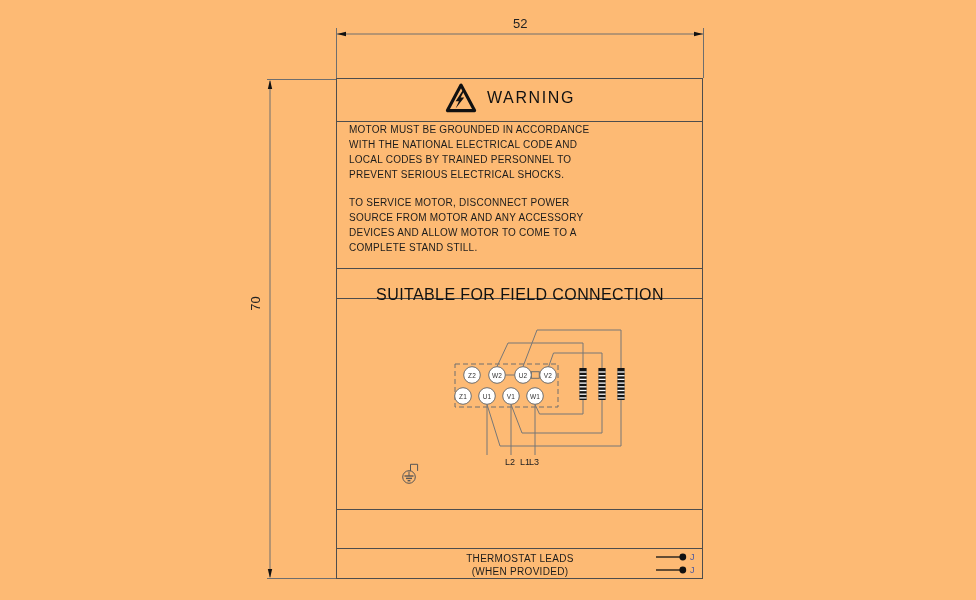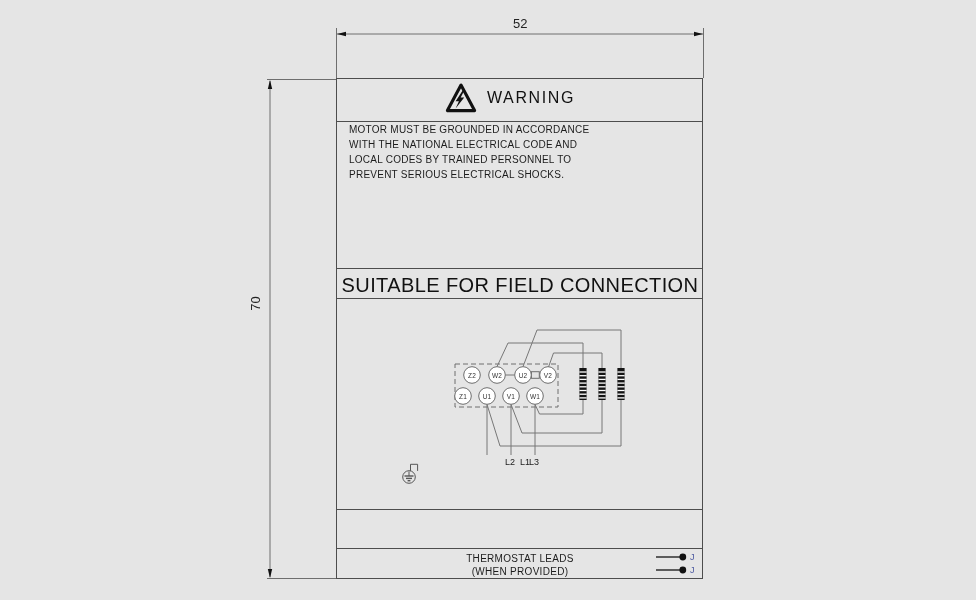--- a/index.html
+++ b/index.html
@@ -1,32 +1,32 @@
 <!DOCTYPE html>
 <html><head>
 <meta charset="utf-8">
 <style>
   html,body{margin:0;padding:0;background:#ffffff;}
   .canvas{
-    position:relative;width:976px;height:600px;background:#e5e5e5;overflow:hidden;
+    position:relative;width:976px;height:600px;background:#fdba74;overflow:hidden;
     font-family:"Liberation Sans", sans-serif;color:#1c1c1c;
   }
   svg.linework{position:absolute;left:0;top:0;}
   .label-box{
     position:absolute;left:336px;top:78px;width:367px;height:501px;
     border:1px solid #4d4d4d;box-sizing:border-box;background:transparent;
   }
   .hline{position:absolute;left:0;width:100%;height:0;border-top:1px solid #4d4d4d;}
   .txt{position:absolute;white-space:pre-line;}
   .dim-label{position:absolute;font-size:13px;color:#222;}
   .dim-h{transform:rotate(-90deg);transform-origin:center center;}
   .warning-word{position:absolute;left:487px;top:89px;font-size:16px;letter-spacing:1.6px;color:#111;text-align:center;}
   .para{left:349px;font-size:10px;line-height:15px;letter-spacing:0.25px;color:#1c1c1c;}
   .centered{left:336px;width:368px;text-align:center;}
-  .suitable{top:274px;font-size:20px;letter-spacing:0.4px;color:#111;}
+  .suitable{top:286px;font-size:16px;letter-spacing:0.4px;color:#111;}
   .interchange{top:516px;font-size:10px;line-height:13.5px;letter-spacing:0.3px;}
   .thermostat{top:551.5px;font-size:10px;line-height:13px;letter-spacing:0.3px;}
   .lead-label{position:absolute;font-size:9px;color:#222;}
   .term-label{position:absolute;width:20px;text-align:center;font-size:6.5px;color:#333;letter-spacing:0.2px;}
   .j-label{position:absolute;left:690px;font-size:9px;color:#4a57a0;}
 </style>
 </head>
 <body>
 
 <div class="canvas">
@@ -157,20 +157,24 @@
     <div class="hline" style="top:430px;"></div>
     <div class="hline" style="top:469px;"></div>
   </div>
 
   <div class="warning-word">WARNING</div>
 
   <div class="txt para" style="top:122px;">MOTOR MUST BE GROUNDED IN ACCORDANCE
 WITH THE NATIONAL ELECTRICAL CODE AND
 LOCAL CODES BY TRAINED PERSONNEL TO
 PREVENT SERIOUS ELECTRICAL SHOCKS.</div>
+  <div class="txt para" style="top:195px;">TO SERVICE MOTOR, DISCONNECT POWER
+SOURCE FROM MOTOR AND ANY ACCESSORY
+DEVICES AND ALLOW MOTOR  TO COME TO A
+COMPLETE STAND STILL.</div>
 
   <div class="txt centered suitable">SUITABLE FOR FIELD CONNECTION</div>
 
   <span class="term-label" style="left:462px;top:371.5px;">Z2</span>
   <span class="term-label" style="left:487px;top:371.5px;">W2</span>
   <span class="term-label" style="left:513px;top:371.5px;">U2</span>
   <span class="term-label" style="left:538px;top:371.5px;">V2</span>
   <span class="term-label" style="left:453px;top:392.5px;">Z1</span>
   <span class="term-label" style="left:477px;top:392.5px;">U1</span>
   <span class="term-label" style="left:501px;top:392.5px;">V1</span>

